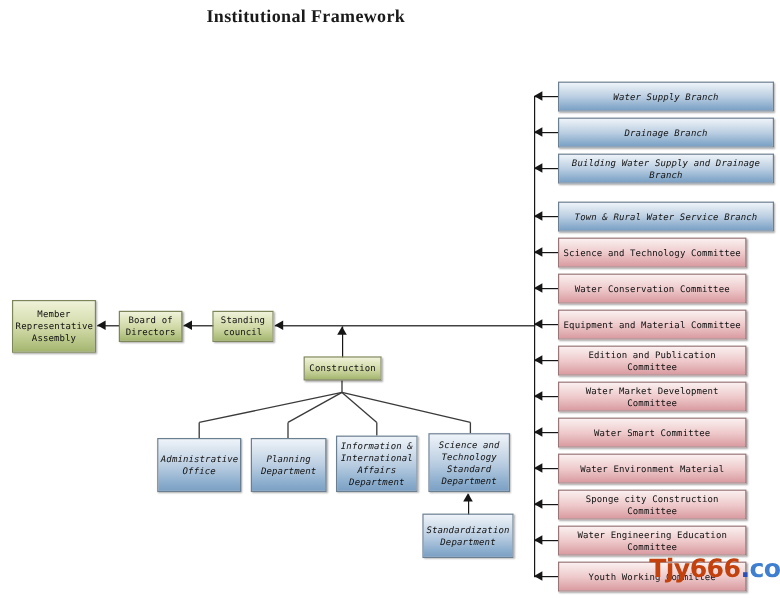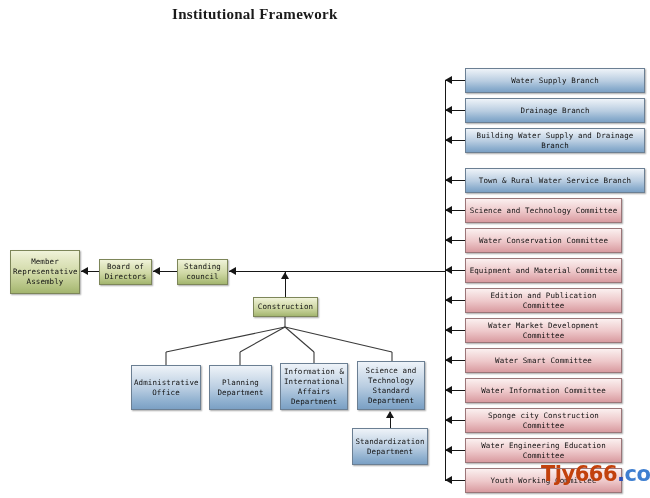--- a/index.html
+++ b/index.html
@@ -54,20 +54,21 @@
     letter-spacing: 0.1px;
     padding: 1px 2px;
     box-shadow: 1px 1px 1.5px rgba(0,0,0,0.33);
     overflow: hidden;
   }
   .node span { display: block; width: 100%; }
 
   .node.blue {
     background: linear-gradient(to bottom, #eef3f9 0%, #dce6f0 18%, #b9cde1 52%, #8fb0cf 82%, #7ba0c4 100%);
     border-color: #6b7f93;
+    font-style: italic;
   }
   .node.pink {
     background: linear-gradient(to bottom, #fbf0f0 0%, #f6e2e2 18%, #eec9cb 52%, #e0aaae 84%, #d89ba0 100%);
     border-color: #9a7578;
   }
   .node.green {
     background: linear-gradient(to bottom, #f0f3da 0%, #e3e8c4 20%, #cfd8a5 55%, #b3c281 85%, #a3b56f 100%);
     border-color: #7d8659;
   }
 
@@ -271,21 +272,21 @@
 
   <div class="node pink" style="left:465px; top:318px; width:157px; height:25px;">
     <span>Water Market Development Committee</span>
   </div>
 
   <div class="node pink" style="left:465px; top:348px; width:157px; height:25px;">
     <span>Water Smart Committee</span>
   </div>
 
   <div class="node pink" style="left:465px; top:378px; width:157px; height:25px;">
-    <span>Water Information Committee</span>
+    <span>Water Environment Material</span>
   </div>
 
   <div class="node pink" style="left:465px; top:408px; width:157px; height:25px;">
     <span>Sponge city Construction Committee</span>
   </div>
 
   <div class="node pink" style="left:465px; top:438px; width:157px; height:25px;">
     <span>Water Engineering Education Committee</span>
   </div>
 

